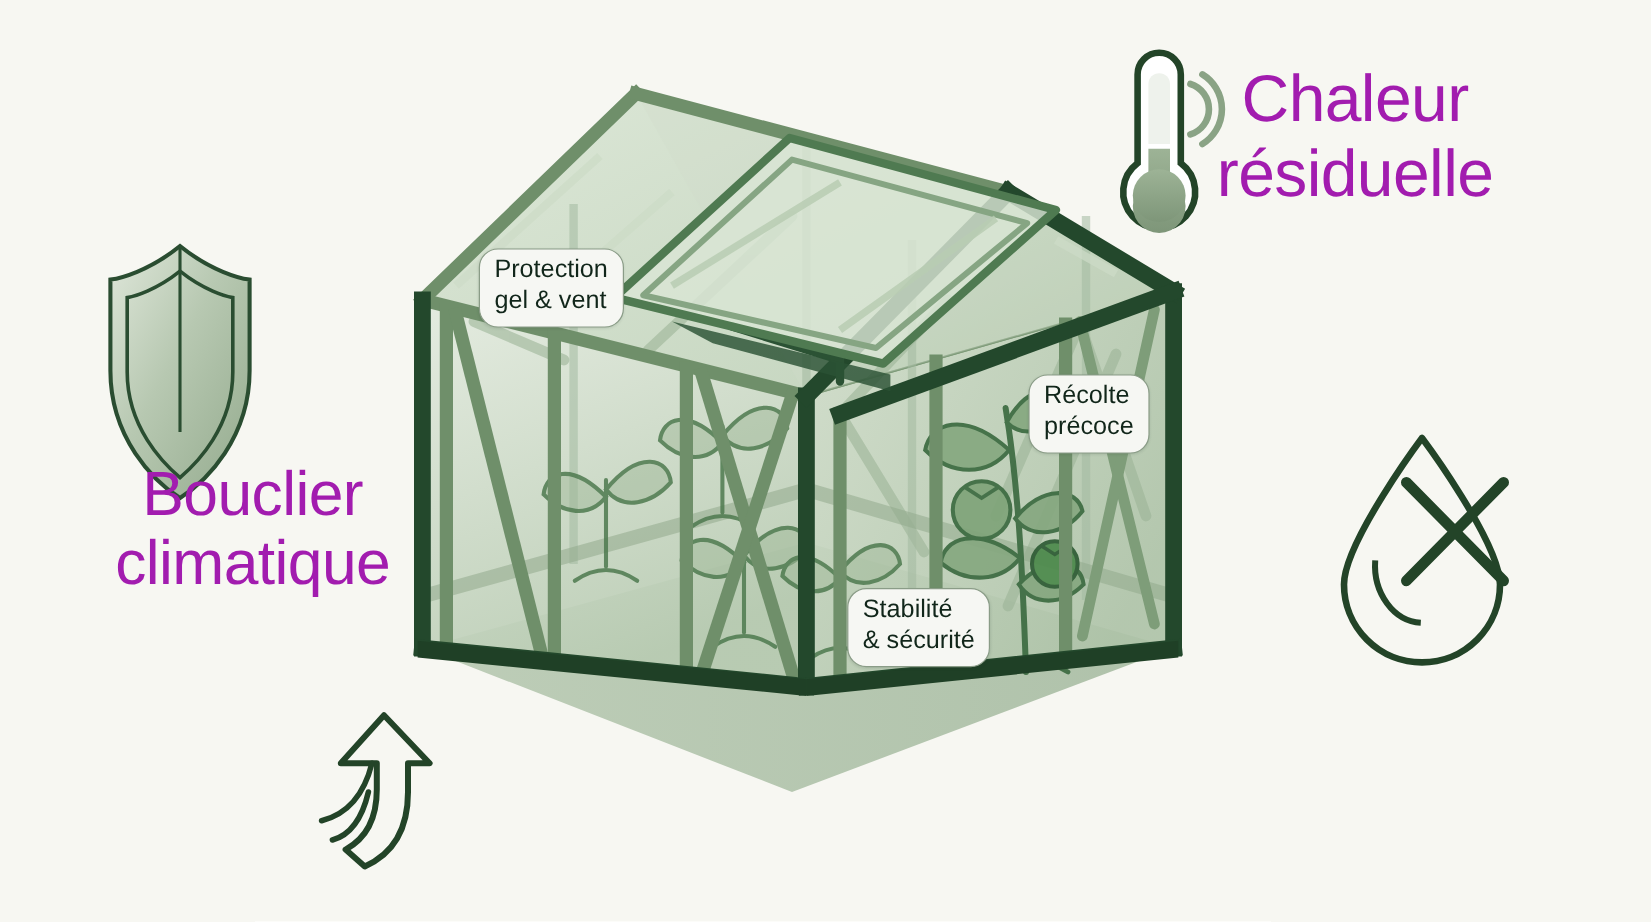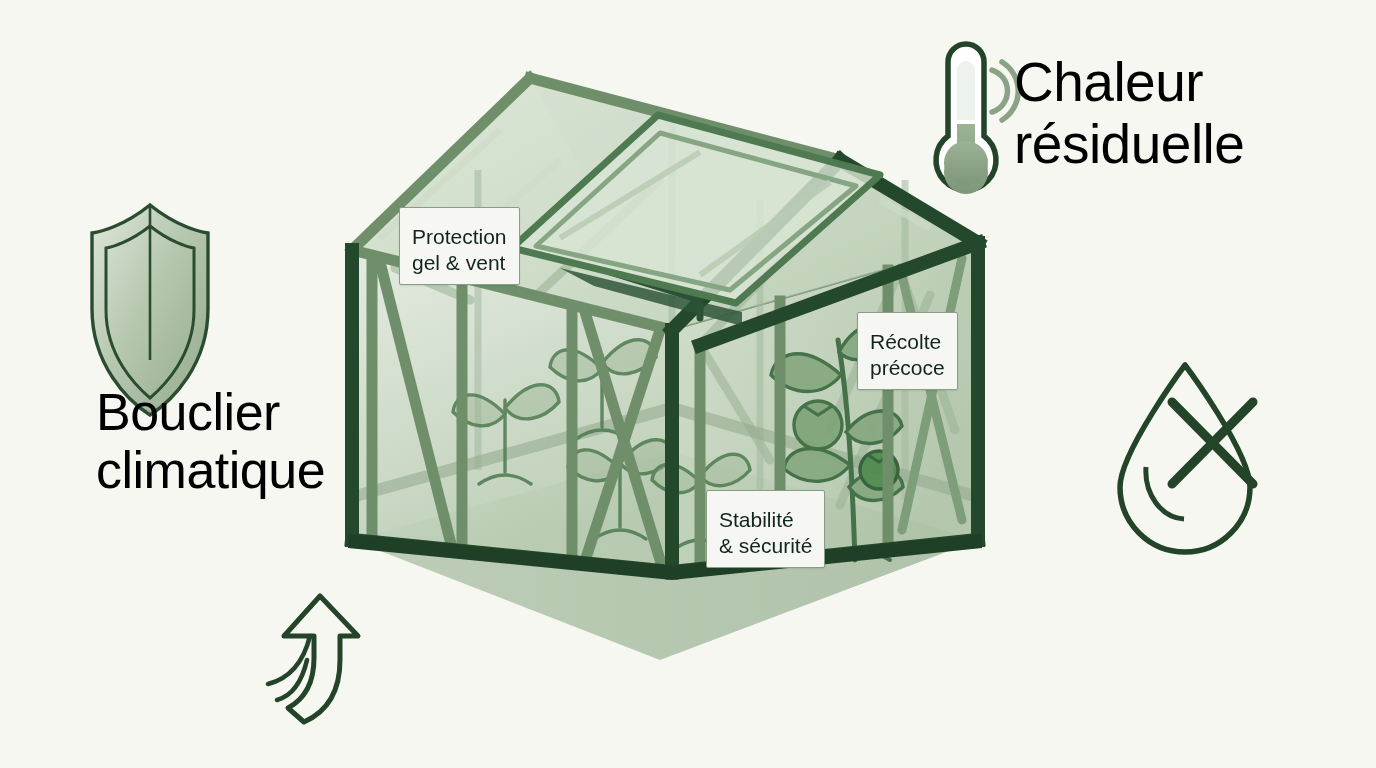--- a/index.html
+++ b/index.html
@@ -18,25 +18,26 @@
     overflow: hidden;
   }
   #scene {
     position: absolute;
     inset: 0;
     width: 1376px;
     height: 768px;
   }
   .heading {
     position: absolute;
-    color: #000000;
+    color: #a21caf;
     font-weight: 400;
     letter-spacing: -0.5px;
     line-height: 1.12;
     white-space: pre-line;
+    text-align: center;
   }
   #h-chaleur {
     left: 1014px;
     top: 52px;
     font-size: 55px;
   }
   #h-bouclier {
     left: 50px;
     top: 383px;
     font-size: 52px;
@@ -49,25 +50,25 @@
   }
   #h-gain {
     left: 390px;
     top: 615px;
     font-size: 52px;
   }
   .callout {
     position: absolute;
     background: #f6f7f3;
     border: 1.3px solid #8a9c87;
-    border-radius: 2px;
+    border-radius: 16px;
     color: #11261a;
     font-size: 21px;
     line-height: 1.22;
-    padding: 16px 12px 9px 12px;
+    padding: 4px 12px 9px 12px;
     white-space: pre-line;
     box-shadow: 0 1px 2px rgba(30,50,35,0.10);
   }
   #c-protection { left: 399px; top: 207px; }
   #c-recolte   { left: 857px; top: 312px; }
   #c-stabilite { left: 706px; top: 490px; }
 </style>
 </head>
 <body>
 

